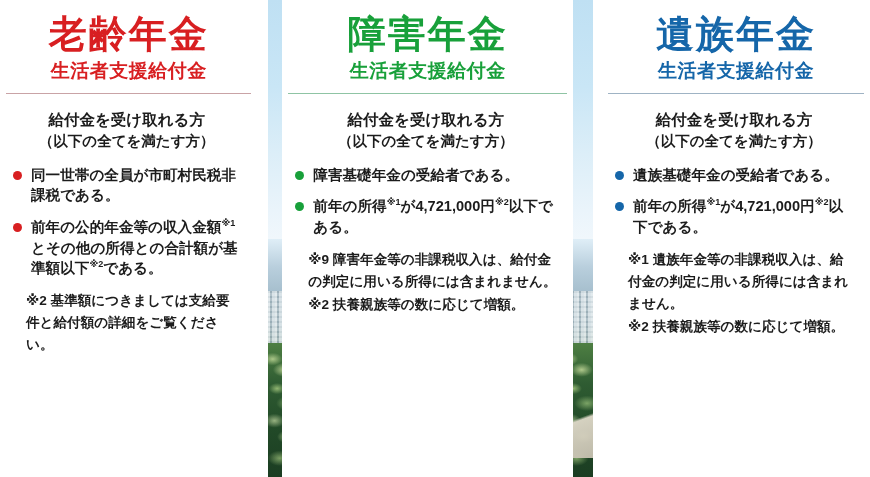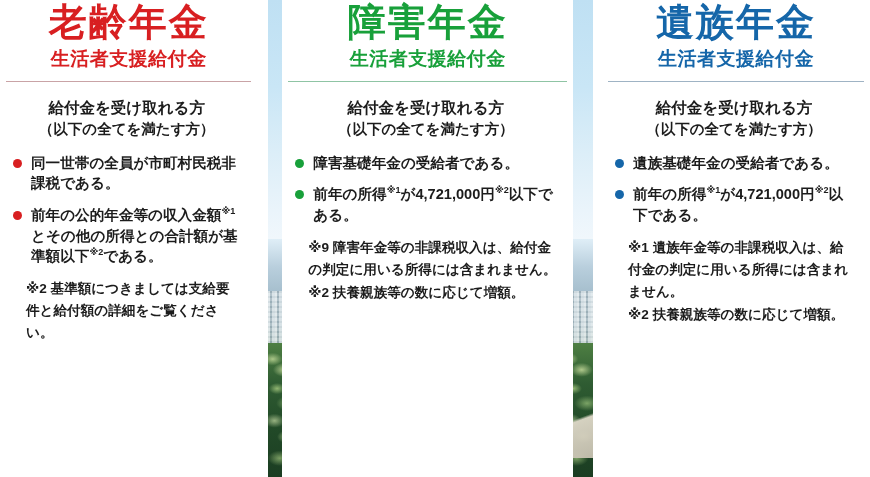--- a/index.html
+++ b/index.html
@@ -91,21 +91,21 @@
   }
   .col-age    { width: 268px; }
   .spacer-a   { width: 26px; background: transparent; }
   .col-disab  { width: 303px; }
   .spacer-b   { width: 30px; background: transparent; }
   .col-surv   { width: 279px; }
 
   
   .head {
     text-align: center;
-    padding-top: 0;
+    padding-top: 12px;
   }
   .head .title {
     font-weight: bold;
     font-size: 38px;
     line-height: 1.18;
     letter-spacing: 2px;
     margin: 0;
     white-space: nowrap;
   }
   .head .subtitle {

